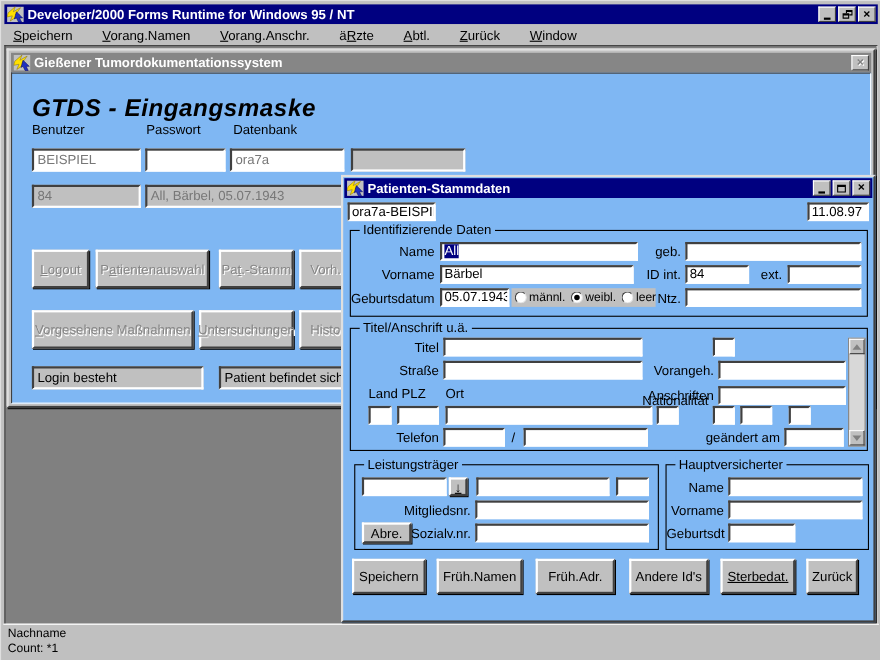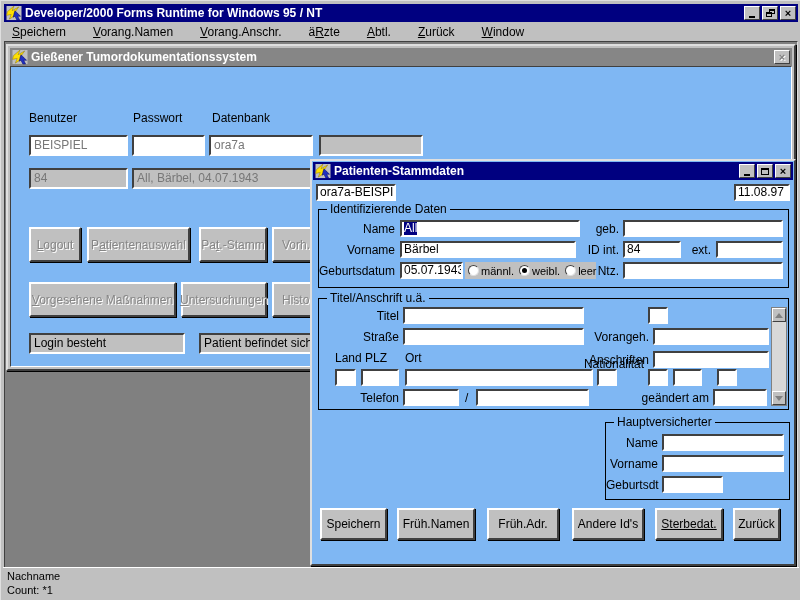--- a/index.html
+++ b/index.html
@@ -150,32 +150,33 @@
           <polygon points="9,5 15,11 12,11 14,15 11,15 9,11 7,12" fill="#2030c0" stroke="#000060" stroke-width="0.5"></polygon>
         </svg>
         <span class="tb-title">Gießener Tumordokumentationssystem</span>
         <span class="tb-btns">
           <span class="tb-btn">
               <span class="glyph-x gray">×</span>
             </span>
         </span>
       </div>
       <div id="gtds-client">
+        <div id="gtds-heading">GTDS - Eingangsmaske</div>
 
         <span class="label" style="left:18px; top:44px;">Benutzer</span>
         <span class="label" style="left:122px; top:44px;">Passwort</span>
         <span class="label" style="left:201px; top:44px;">Datenbank</span>
 
         <div class="field sunken graytext" style="left:18px; top:68px; width:99px;">BEISPIEL</div>
         <div class="field sunken" style="left:121px; top:68px; width:73px;"></div>
         <div class="field sunken graytext" style="left:198px; top:68px; width:104px;">ora7a</div>
         <div class="field sunken gray" style="left:308px; top:68px; width:104px;"></div>
 
         <div class="field sunken gray" style="left:18px; top:101px; width:99px;">84</div>
-        <div class="field sunken gray" style="left:121px; top:101px; width:291px;">All, Bärbel, 04.07.1943</div>
+        <div class="field sunken gray" style="left:121px; top:101px; width:291px;">All, Bärbel, 05.07.1943</div>
 
         <div class="btn95 disabled" style="left:18px; top:160px; width:52px; height:35px;">
             <span><span></span><span class="key">L</span><span>ogout</span></span>
           </div>
         <div class="btn95 disabled" style="left:76px; top:160px; width:103px; height:35px;">
             <span><span>P</span><span class="key">a</span><span>tientenauswahl</span></span>
           </div>
         <div class="btn95 disabled" style="left:188px; top:160px; width:68px; height:35px;">
             <span><span>Pa</span><span class="key">t</span><span>.-Stamm</span></span>
           </div>
@@ -285,20 +286,36 @@
           <div class="sb" style="left:452px; top:8px; height:99px;">
             <span class="sb-btn" style="top:0;">
                 <span class="tri-up"></span>
               </span>
             <span class="sb-btn" style="bottom:0;">
                 <span class="tri-dn"></span>
               </span>
           </div>
         </div>
 
+        <div class="groupbox" style="left:10px; top:261px; width:277px; height:78px;">
+          <span class="legend">Leistungsträger</span>
+          <div class="dfield" style="left:6px; top:11px; width:77px;"></div>
+          <div class="btn95" style="left:85px; top:11px; width:17px; height:17px; font-weight:bold;">
+              <span class="key">↓</span>
+            </div>
+          <div class="dfield" style="left:110px; top:11px; width:121px;"></div>
+          <div class="dfield" style="left:237px; top:11px; width:30px;"></div>
+          <span class="rlabel" style="left:0; top:34px; width:105px;">Mitgliedsnr.</span>
+          <div class="dfield" style="left:109px; top:32px; width:158px;"></div>
+          <div class="btn95" style="left:6px; top:52px; width:45px; height:19px;">
+              <span>Abre.</span>
+            </div>
+          <span class="rlabel" style="left:0; top:55px; width:105px;">Sozialv.nr.</span>
+          <div class="dfield" style="left:109px; top:53px; width:158px;"></div>
+        </div>
 
         <div class="groupbox" style="left:293px; top:261px; width:185px; height:78px;">
           <span class="legend">Hauptversicherter</span>
           <span class="rlabel" style="left:0; top:13px; width:52px;">Name</span>
           <div class="dfield" style="left:56px; top:11px; width:122px;"></div>
           <span class="rlabel" style="left:0; top:34px; width:52px;">Vorname</span>
           <div class="dfield" style="left:56px; top:32px; width:122px;"></div>
           <span class="rlabel" style="left:0; top:55px; width:52px;">Geburtsdt</span>
           <div class="dfield" style="left:56px; top:53px; width:61px;"></div>
         </div>

